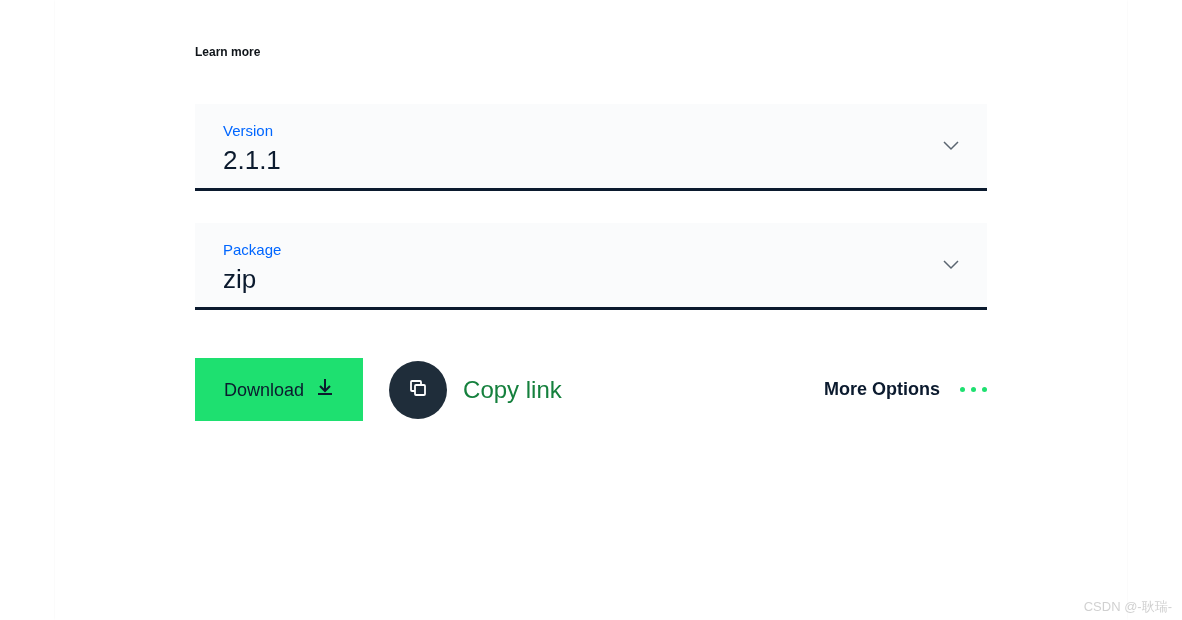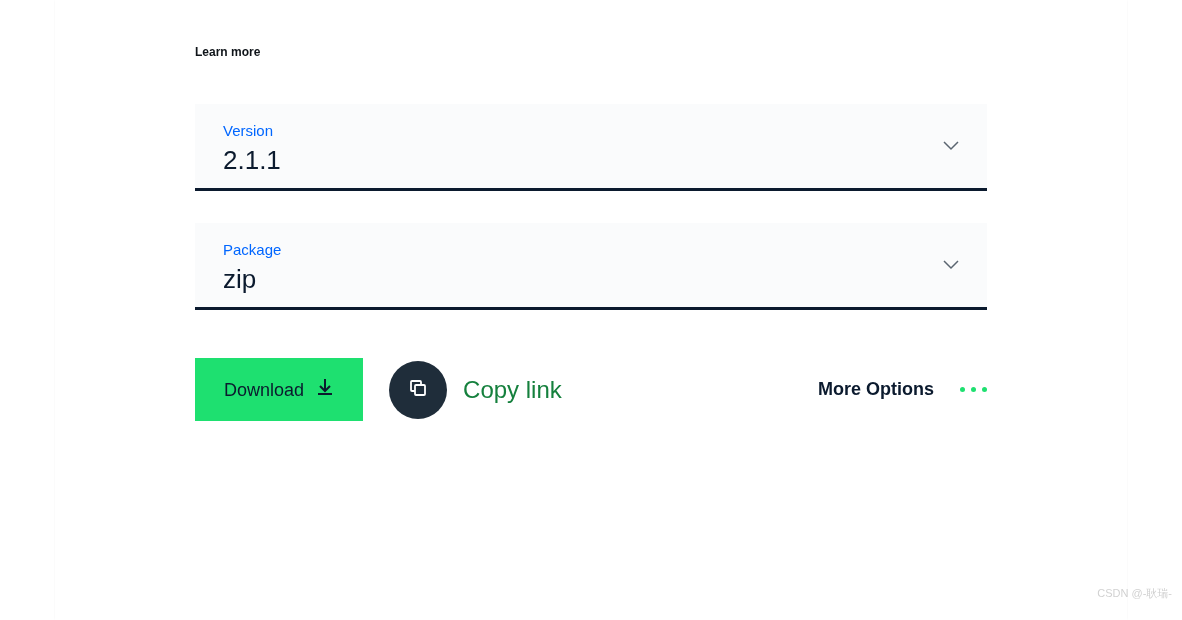--- a/index.html
+++ b/index.html
@@ -117,38 +117,38 @@
     .spacer {
       flex: 1;
     }
     .more-options {
       font-size: 18px;
       font-weight: 600;
       color: #0b1a2e;
       cursor: pointer;
       display: flex;
       align-items: center;
-      gap: 26px;
+      gap: 20px;
     }
     .dots {
       display: flex;
       gap: 6px;
     }
     .dots span {
       width: 5px;
       height: 5px;
       border-radius: 50%;
       background: #1ee070;
       display: block;
     }
     .watermark {
       position: absolute;
-      bottom: 19px;
+      bottom: 4px;
       right: 10px;
-      font-size: 11px;
+      font-size: 13px;
       color: rgba(120,120,120,0.35);
       font-family: Arial, sans-serif;
     }
   </style>
 </head>
 <body>
 
 <div class="page-container">
   <div class="content">
     <div class="learn-more">Learn more</div>

